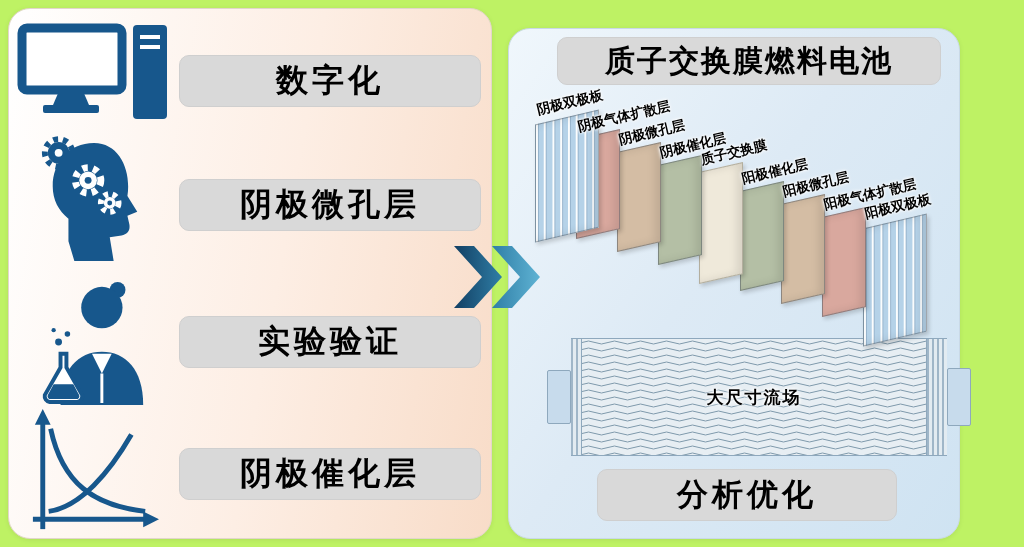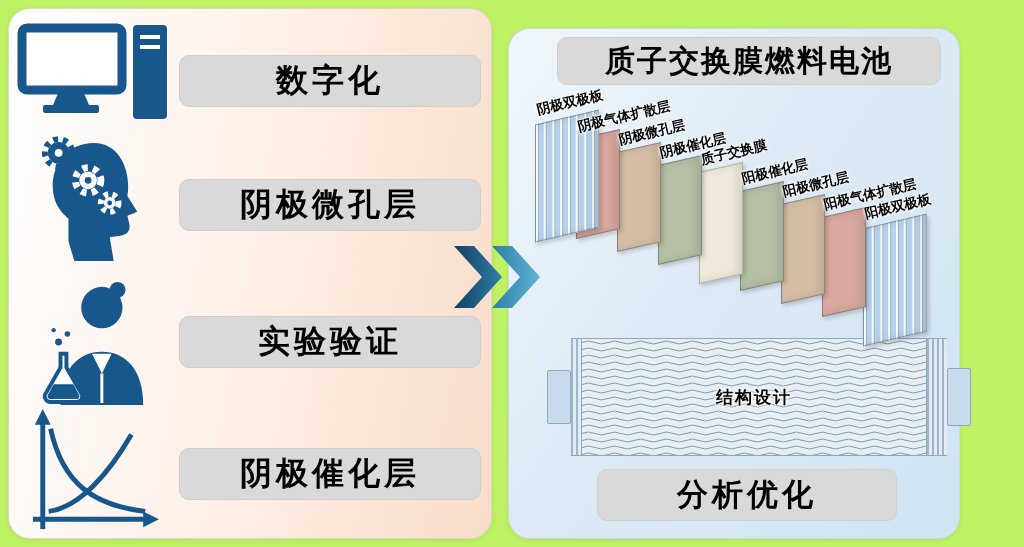--- a/index.html
+++ b/index.html
@@ -187,21 +187,21 @@
       <div class="ff-body">
         <svg xmlns="http://www.w3.org/2000/svg" preserveAspectRatio="none">
           <defs>
             <pattern id="wv" width="26" height="7" patternUnits="userSpaceOnUse">
               <path d="M0 3.5 Q 6.5 0.5 13 3.5 T 26 3.5" fill="none" stroke="#7e99ab" stroke-width="1"></path>
             </pattern>
           </defs>
           <rect width="100%" height="100%" fill="#e7eef3"></rect>
           <rect width="100%" height="100%" fill="url(#wv)"></rect>
         </svg>
-        <div class="ff-label">结构设计</div>
+        <div class="ff-label">大尺寸流场</div>
       </div>
       <div class="ff-cap right"></div>
       <div class="ff-tab right"></div>
     </div>
 
     <div class="badge bottom-badge">分析优化</div>
   </div>
 </div>
 
 </body></html>

